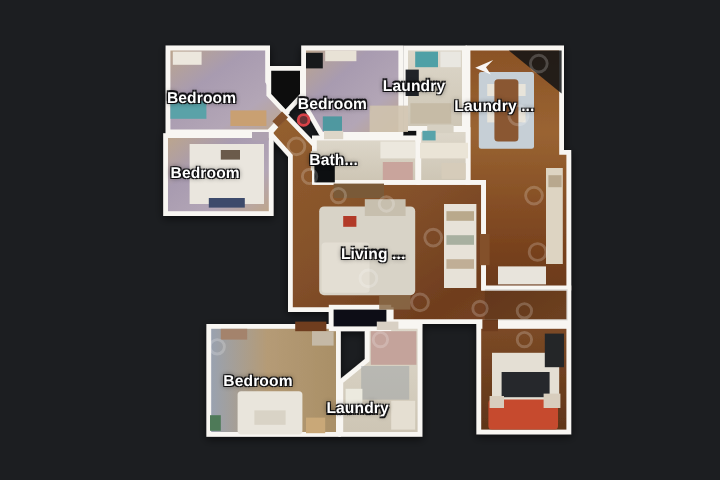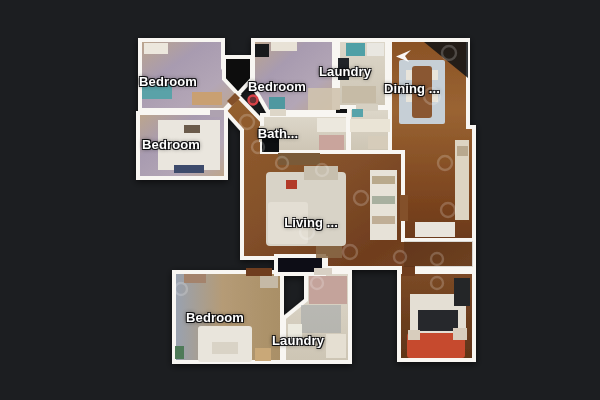--- a/index.html
+++ b/index.html
@@ -195,18 +195,18 @@
   <g>
     <circle cx="237" cy="100" r="4.5" fill="rgba(226,84,88,0.4)" stroke="#d84248" stroke-width="2.4"></circle>
     <path d="M395,50 L380,56.5 L393,62 L389,56 Z" fill="#ffffff" opacity="0.95"></path>
   </g>
 </svg>
 
   <div class="room-label" style="left:168px;top:81px">Bedroom</div>
   <div class="room-label" style="left:171px;top:144px">Bedroom</div>
   <div class="room-label" style="left:277px;top:86px">Bedroom</div>
   <div class="room-label" style="left:345px;top:71px">Laundry</div>
-  <div class="room-label" style="left:412px;top:88px">Dining ...</div>
+  <div class="room-label" style="left:412px;top:88px">Laundry ...</div>
   <div class="room-label" style="left:278px;top:133px">Bath...</div>
-  <div class="room-label" style="left:311px;top:222px">Living ...</div>
+  <div class="room-label" style="left:311px;top:211px">Living ...</div>
   <div class="room-label" style="left:215px;top:317px">Bedroom</div>
   <div class="room-label" style="left:298px;top:340px">Laundry</div>
 </div>
 
 </body></html>

